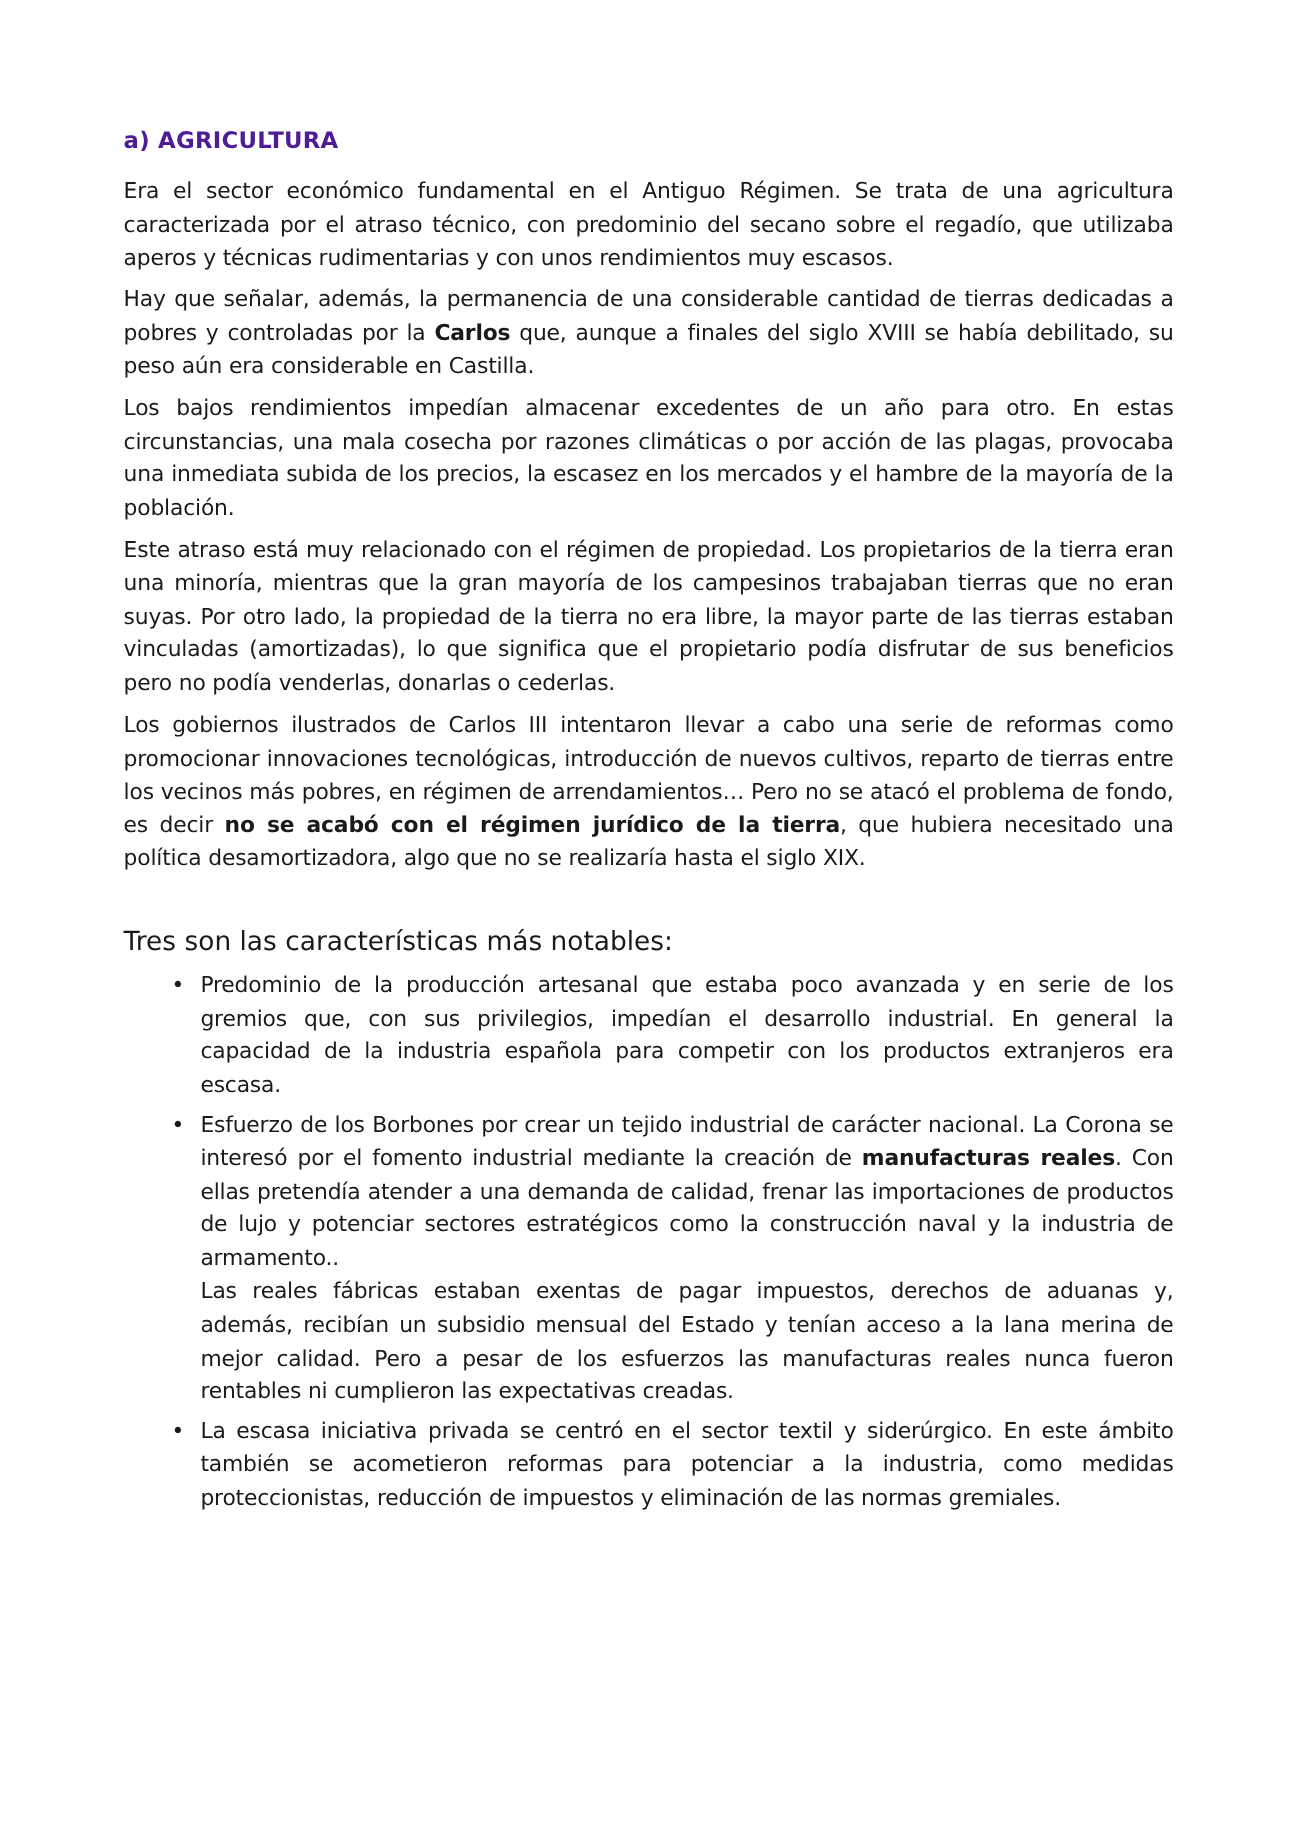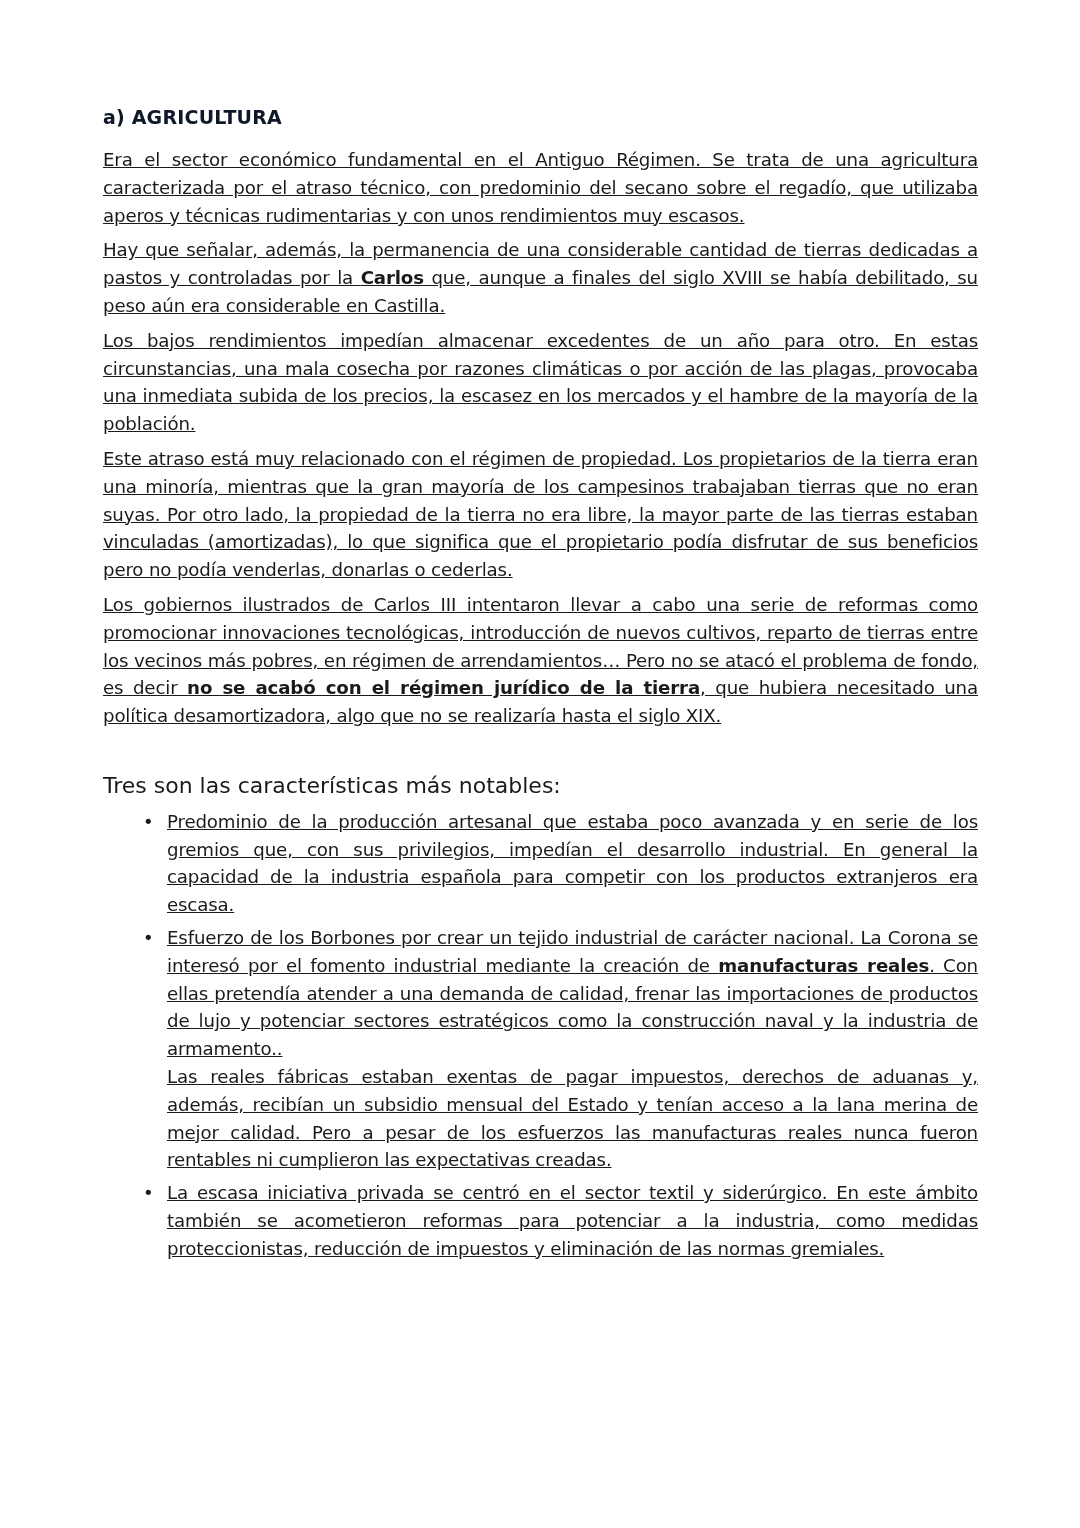--- a/index.html
+++ b/index.html
@@ -18,31 +18,30 @@
     .page {
       position: absolute;
       left: 103px;
       top: 104px;
       width: 875px;
     }
     .heading {
       font-weight: bold;
       font-size: 19px;
       letter-spacing: 0.2px;
-      color: #0f172a;
+      color: #4c1d95;
       margin: 0 0 16px 0;
       line-height: 26px;
     }
     .para {
       font-size: 18.2px;
       line-height: 27.8px;
       text-align: justify;
       margin: 0 0 7px 0;
       letter-spacing: -0.15px;
-      text-decoration: underline;
     }
     .para.gap {
     }
     .para b { font-weight: bold; }
     .section-b {
       margin-top: 42px;
     }
     .intro {
       font-size: 22px;
       line-height: 27.8px;
@@ -72,21 +71,21 @@
 </head>
 <body>
 
 <div class="page">
 
   <section>
     <h2 class="heading">a) AGRICULTURA</h2>
 
     <p class="para">Era el sector económico fundamental en el Antiguo Régimen. Se trata de una agricultura caracterizada por el atraso técnico, con predominio del secano sobre el regadío, que utilizaba aperos y técnicas rudimentarias y con unos rendimientos muy escasos.</p>
 
-    <p class="para"><span>Hay que señalar, además, la permanencia de una considerable cantidad de tierras dedicadas a pastos y controladas por la </span><b>Carlos</b><span> que, aunque a finales del siglo XVIII se había debilitado, su peso aún era considerable en Castilla.</span></p>
+    <p class="para"><span>Hay que señalar, además, la permanencia de una considerable cantidad de tierras dedicadas a pobres y controladas por la </span><b>Carlos</b><span> que, aunque a finales del siglo XVIII se había debilitado, su peso aún era considerable en Castilla.</span></p>
 
     <p class="para">Los bajos rendimientos impedían almacenar excedentes de un año para otro. En estas circunstancias, una mala cosecha por razones climáticas o por acción de las plagas, provocaba una inmediata subida de los precios, la escasez en los mercados y el hambre de la mayoría de la población.</p>
 
     <p class="para">Este atraso está muy relacionado con el régimen de propiedad. Los propietarios de la tierra eran una minoría, mientras que la gran mayoría de los campesinos trabajaban tierras que no eran suyas. Por otro lado, la propiedad de la tierra no era libre, la mayor parte de las tierras estaban vinculadas (amortizadas), lo que significa que el propietario podía disfrutar de sus beneficios pero no podía venderlas, donarlas o cederlas.</p>
 
     <p class="para gap"><span>Los gobiernos ilustrados de Carlos III intentaron llevar a cabo una serie de reformas como promocionar innovaciones tecnológicas, introducción de nuevos cultivos, reparto de tierras entre los vecinos más pobres, en régimen de arrendamientos…  Pero no  se atacó el problema de fondo, es decir </span><b>no se acabó con el régimen jurídico de la tierra</b><span>, que hubiera necesitado una política desamortizadora, algo que no se realizaría hasta el siglo XIX.</span></p>
   </section>
 
   <section class="section-b">
 

